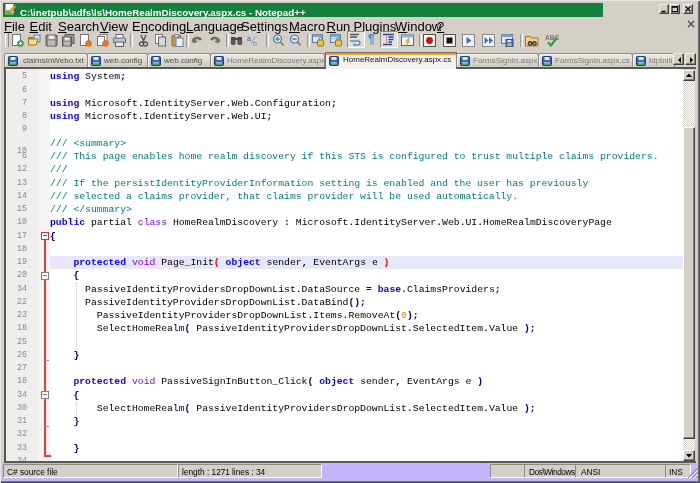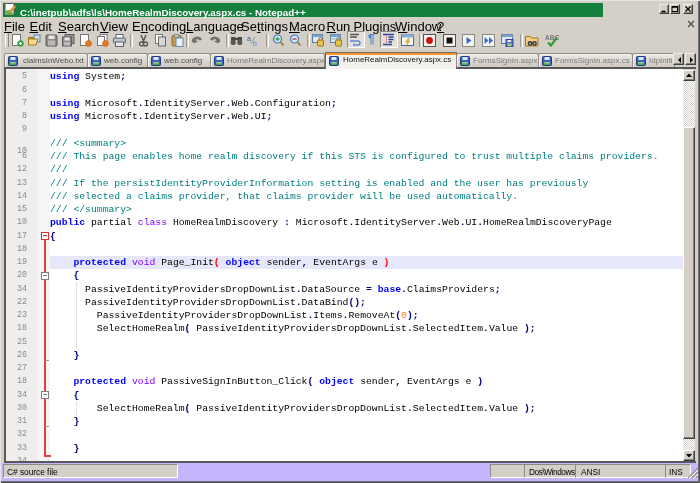--- a/index.html
+++ b/index.html
@@ -400,20 +400,24 @@
       <svg width="12" height="11" style="position:absolute;left:-1px;top:-1px">
         <path d="M3 4 L9 4 L6 7.5z" fill="#000"></path>
       </svg>
     </div>
   </div>
 <div id="edbot"></div>
 <div id="status">
     <div class="pan" style="left:1px;width:173px">
       <div class="st" style="left:3px">C# source file</div>
     </div>
+    <div class="pan" style="left:176px;width:142px">
+      <div class="st" style="left:3px">length : 1271</div>
+      <div class="st" style="left:53px">lines : 34</div>
+    </div>
     <div class="pan" style="left:488px;width:33px"></div>
     <div class="pan" style="left:522px;width:50px">
       <div class="st" style="left:4px"><span style="letter-spacing:-0.45px">Dos\Windows</span></div>
     </div>
     <div class="pan" style="left:573px;width:89px">
       <div class="st" style="left:5px">ANSI</div>
     </div>
     <div class="pan" style="left:663px;width:24px">
       <div class="st" style="left:3px">INS</div>
     </div>

